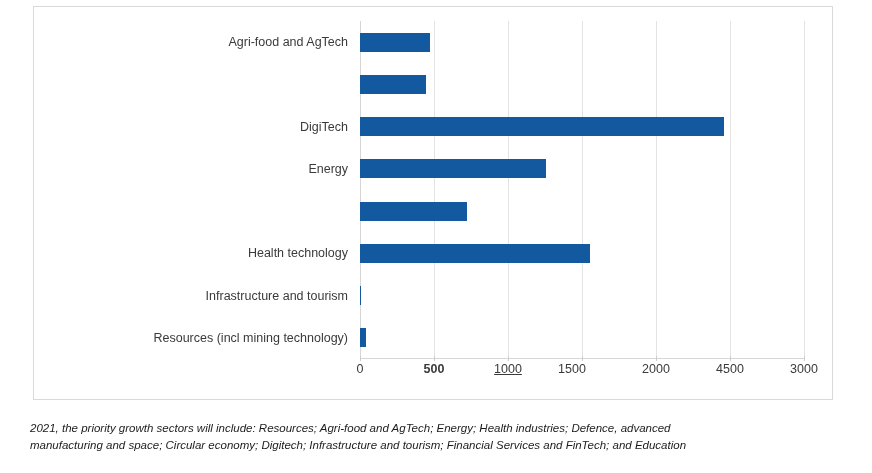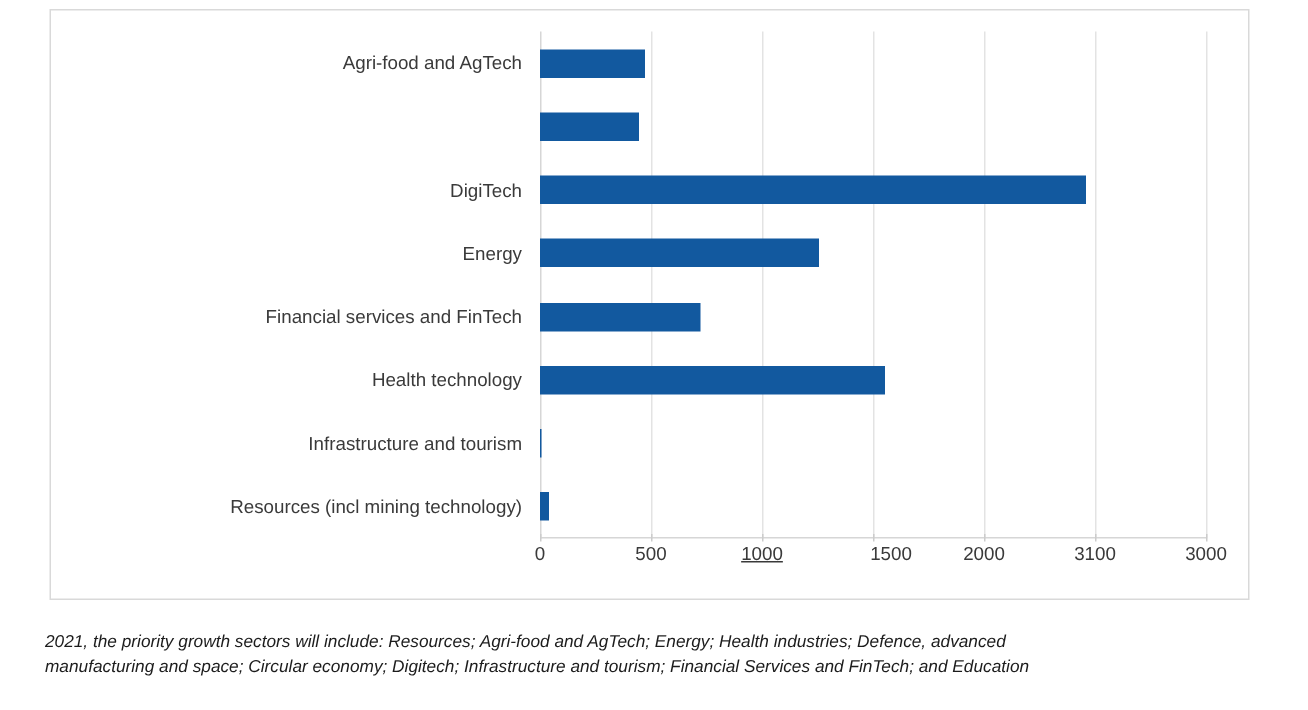--- a/index.html
+++ b/index.html
@@ -147,21 +147,20 @@
 <body>
 
 <div id="root">
 
   <div class="chart-frame">
 
     <div class="cat-labels">
         <div class="cat-label" style="top: 0px; height: 42.25px;">Agri-food and AgTech</div>
         <div class="cat-label" style="top: 126.75px; height: 42.25px;">Energy</div>
         <div class="cat-label" style="top: 84.5px; height: 42.25px;">DigiTech</div>
-        <div class="cat-label" style="top: 169px; height: 42.25px;">Financial services and FinTech</div>
         <div class="cat-label" style="top: 211.25px; height: 42.25px;">Health technology</div>
         <div class="cat-label" style="top: 253.5px; height: 42.25px;">Infrastructure and tourism</div>
         <div class="cat-label" style="top: 295.75px; height: 42.25px;">Resources (incl mining technology)</div>
       </div>
 
     <div class="plot-area">
       <div class="gridlines">
           <div class="gridline zero" style="left: 0px;"></div>
           <div class="gridline" style="left: 74px;"></div>
           <div class="gridline" style="left: 148px;"></div>
@@ -196,29 +195,29 @@
             <div class="bar" title="40" style="width: 5.92px; background: rgb(18, 89, 159);"></div>
           </div>
         </div>
       <div class="axis-line"></div>
     </div>
 
     <div class="tick-labels">
         <div class="tick-mark" style="left: 0px;"></div>
         <div class="tick-label" style="left: 0px;">0</div>
         <div class="tick-mark" style="left: 74px;"></div>
-        <div class="tick-label" style="left: 74px;">500</div>
+        <div class="tick-label" style="left: 74px; font-weight: bold;">500</div>
         <div class="tick-mark" style="left: 148px;"></div>
         <div class="tick-label" style="left: 148px; text-decoration: underline;">1000</div>
         <div class="tick-mark" style="left: 222px;"></div>
-        <div class="tick-label" style="left: 234px;">1500</div>
+        <div class="tick-label" style="left: 212px;">1500</div>
         <div class="tick-mark" style="left: 296px;"></div>
         <div class="tick-label" style="left: 296px;">2000</div>
         <div class="tick-mark" style="left: 370px;"></div>
-        <div class="tick-label" style="left: 370px;">3100</div>
+        <div class="tick-label" style="left: 370px;">4500</div>
         <div class="tick-mark" style="left: 444px;"></div>
         <div class="tick-label" style="left: 444px;">3000</div>
       </div>
 
   </div>
 
   <div class="footnote">
       <span class="footnote-line">2021, the priority growth sectors will include: Resources; Agri-food and AgTech; Energy; Health industries; Defence, advanced</span>
       <span class="footnote-line">manufacturing and space; Circular economy; Digitech; Infrastructure and tourism; Financial Services and FinTech; and Education</span>
     </div>

